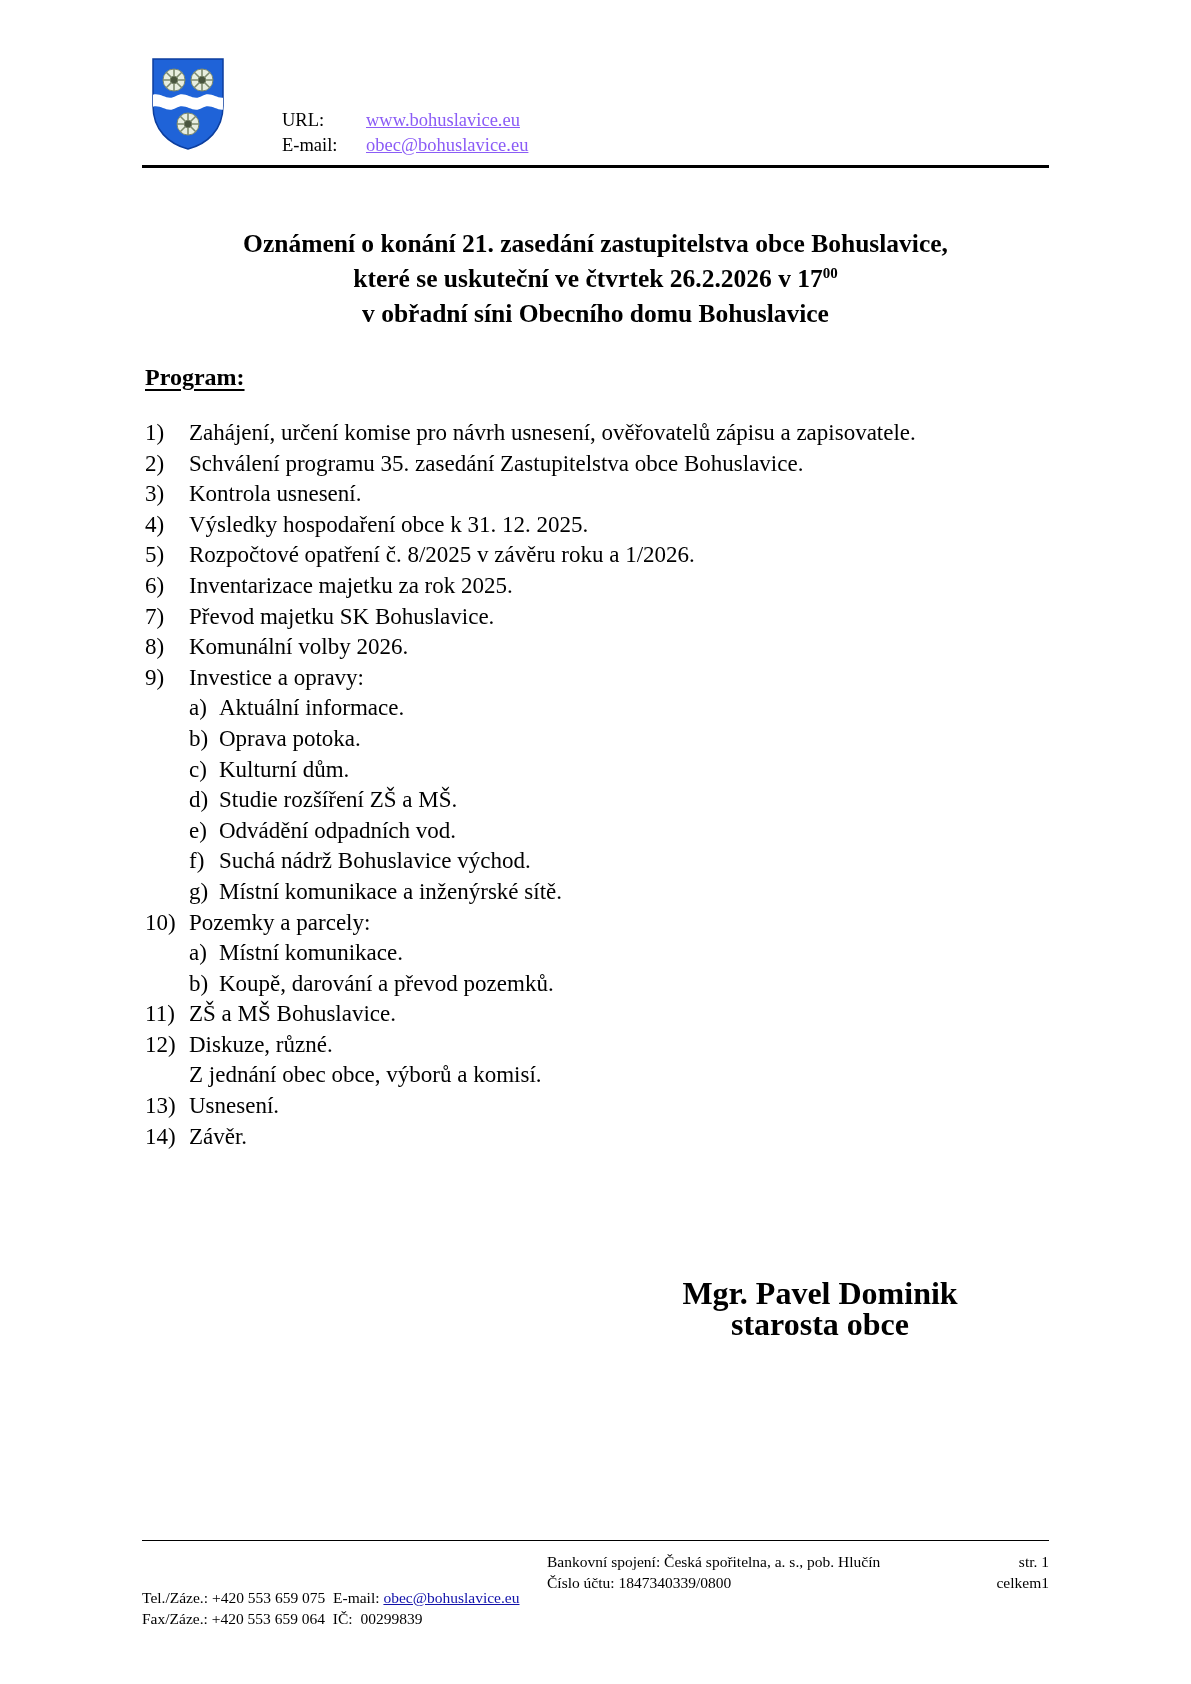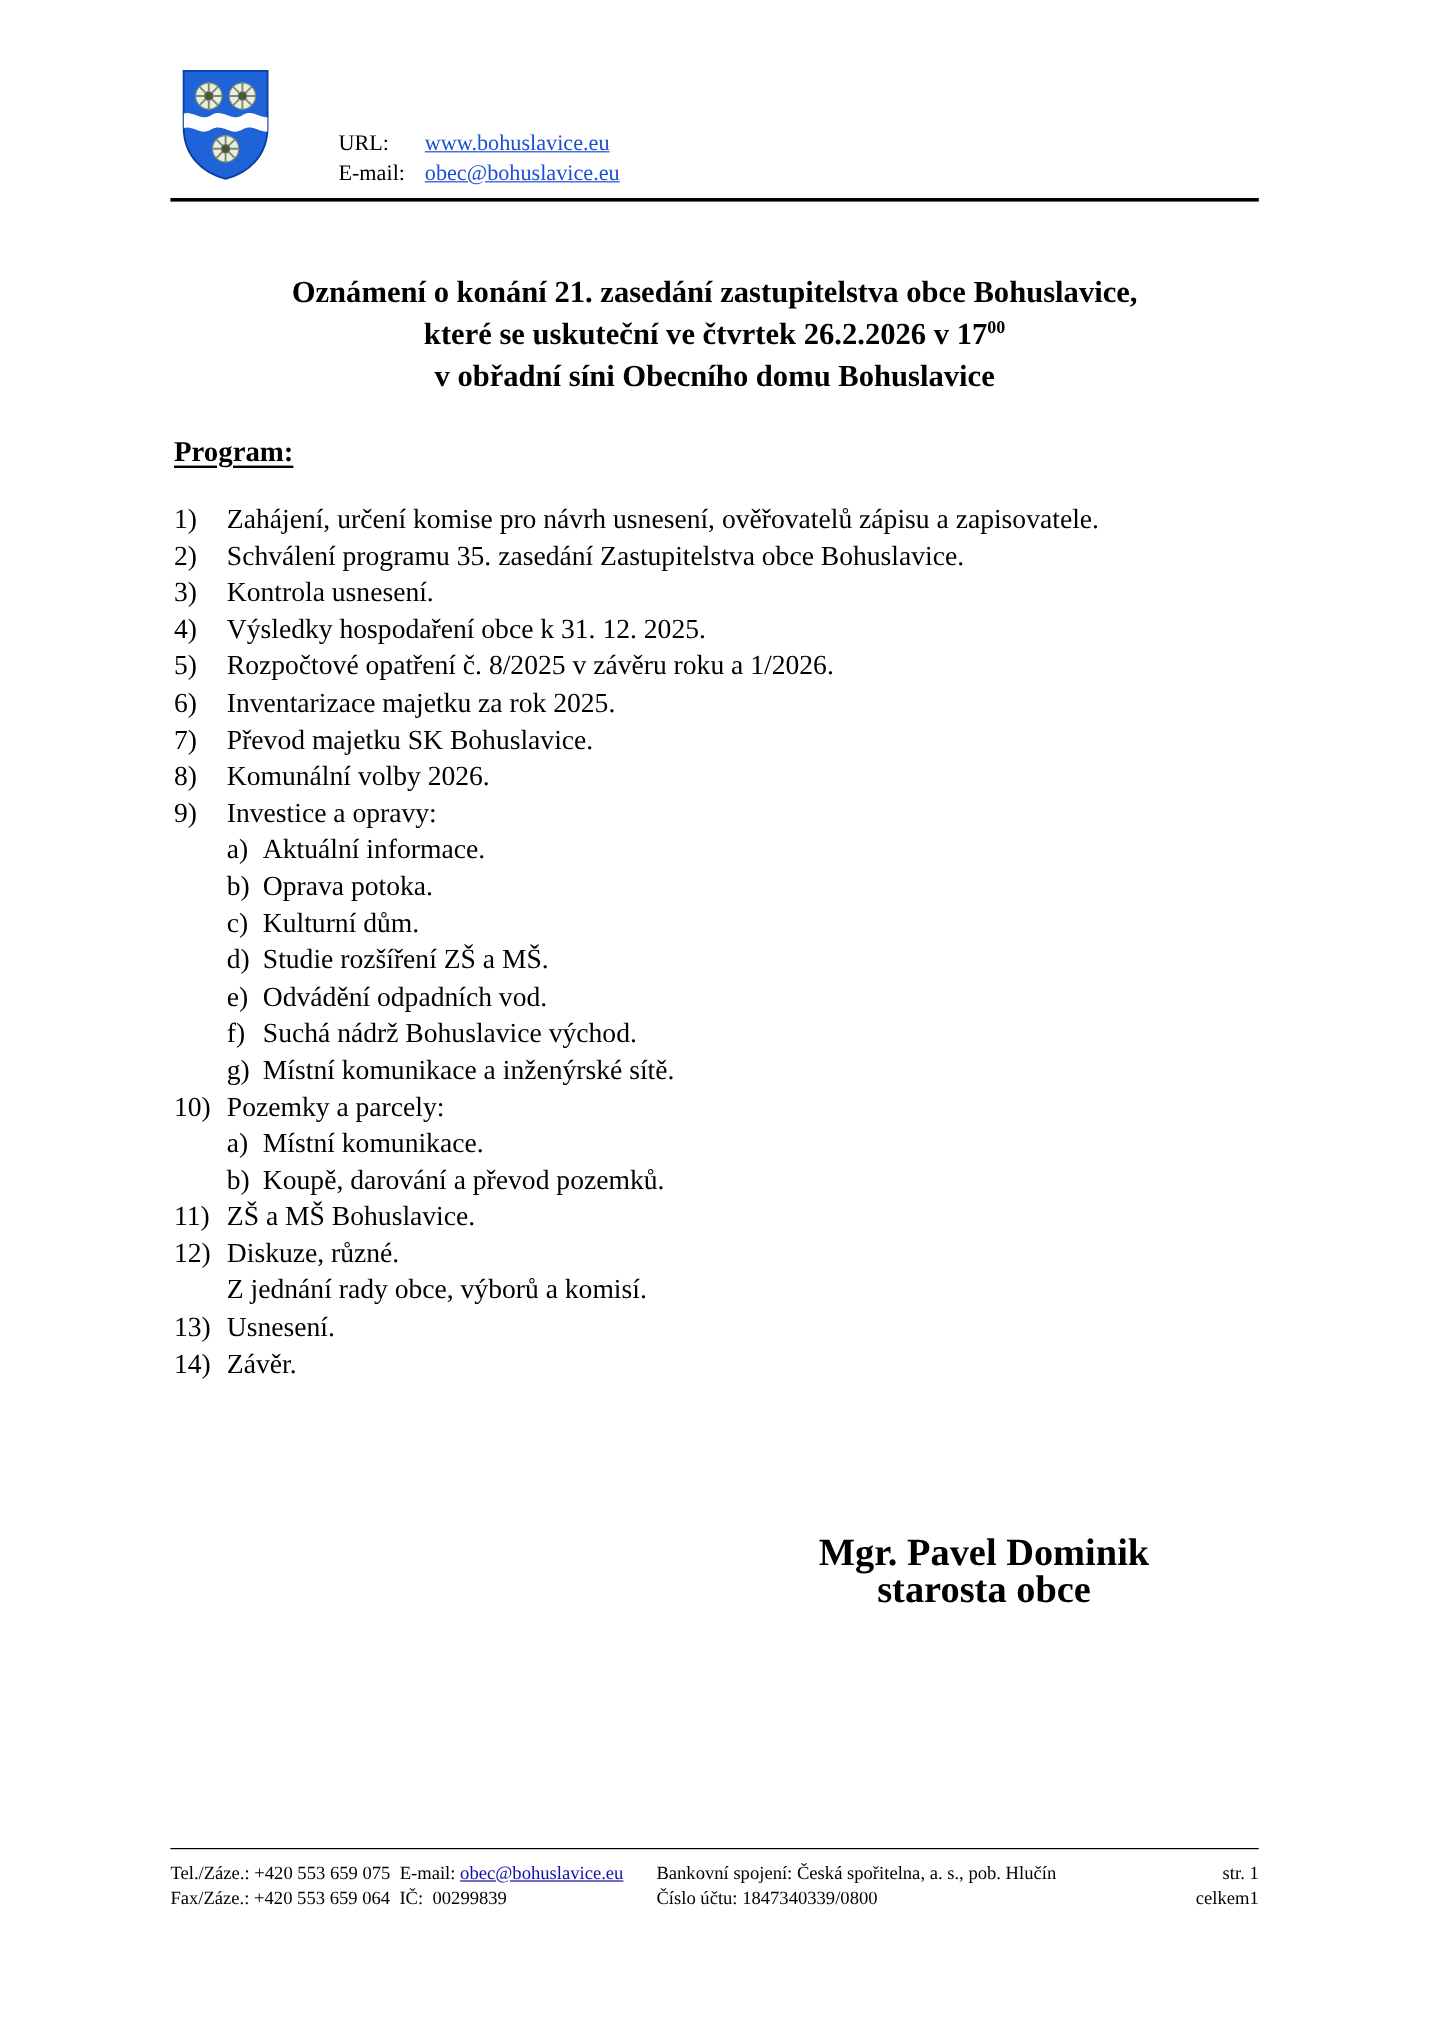--- a/index.html
+++ b/index.html
@@ -48,22 +48,23 @@
     line-height: 25px;
     white-space: nowrap;
   }
   .header-left .row { display: block; }
   .hl-label {
     display: inline-block;
     width: 72px;
     margin-left: 44px;
   }
   .hl-link {
-    color: #1d4ed8;
+    color: #8b5cf6;
     text-decoration: underline;
+    margin-left: 12px;
   }
 
   .header-right {
     position: absolute;
     right: 0px;
     top: 36px;
     text-align: right;
     white-space: nowrap;
   }
   .org-name {
@@ -182,21 +183,21 @@
     top: 1551px;
     width: 907px;
     font-size: 15.5px;
     line-height: 21px;
   }
   .footer-row {
     position: relative;
     height: 21px;
     white-space: nowrap;
   }
-  .fcol-a { position: absolute; left: 0px; }
+  .fcol-a { position: absolute; left: 0px; margin-top: 36px; }
   .fcol-b { position: absolute; left: 405px; }
   .fcol-c { position: absolute; right: 0px; text-align: left; }
   .f-link {
     color: #1111aa;
     text-decoration: underline;
   }
 </style>
 </head>
 <body>
 
@@ -336,21 +337,21 @@
         <span class="txt">Koupě, darování a převod pozemků.</span>
       </div>
       <div class="item">
         <span class="num">11)</span>
         <span class="txt">ZŠ a MŠ Bohuslavice.</span>
       </div>
       <div class="item">
         <span class="num">12)</span>
         <span class="txt">Diskuze, různé.</span>
       </div>
-      <div class="plainline"><span>Z jednání rady obce, výborů a komisí.</span></div>
+      <div class="plainline"><span>Z jednání obec obce, výborů a komisí.</span></div>
       <div class="item">
         <span class="num">13)</span>
         <span class="txt">Usnesení.</span>
       </div>
       <div class="item">
         <span class="num">14)</span>
         <span class="txt">Závěr.</span>
       </div>
     </div>
 

